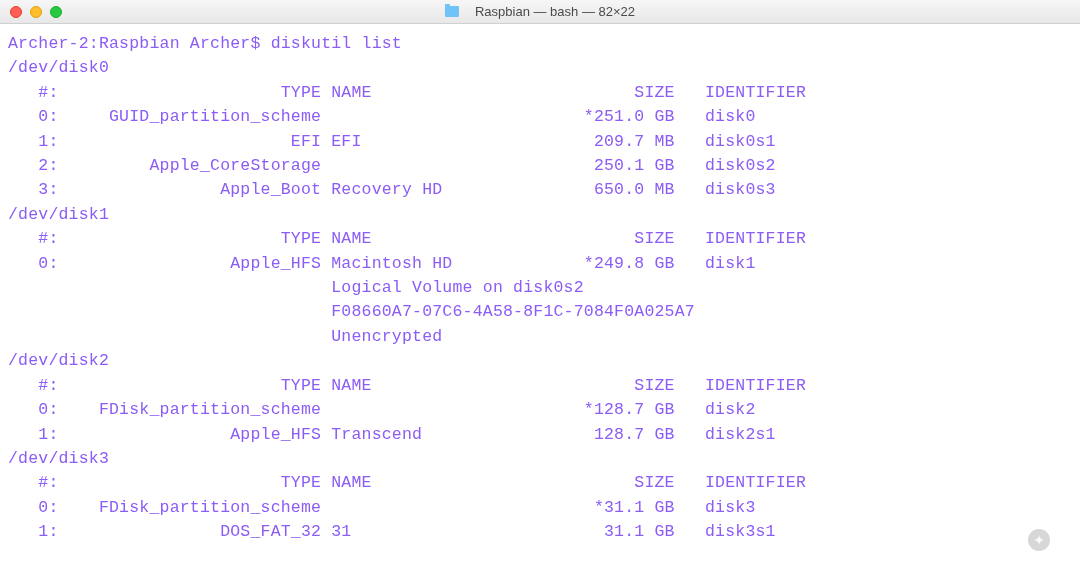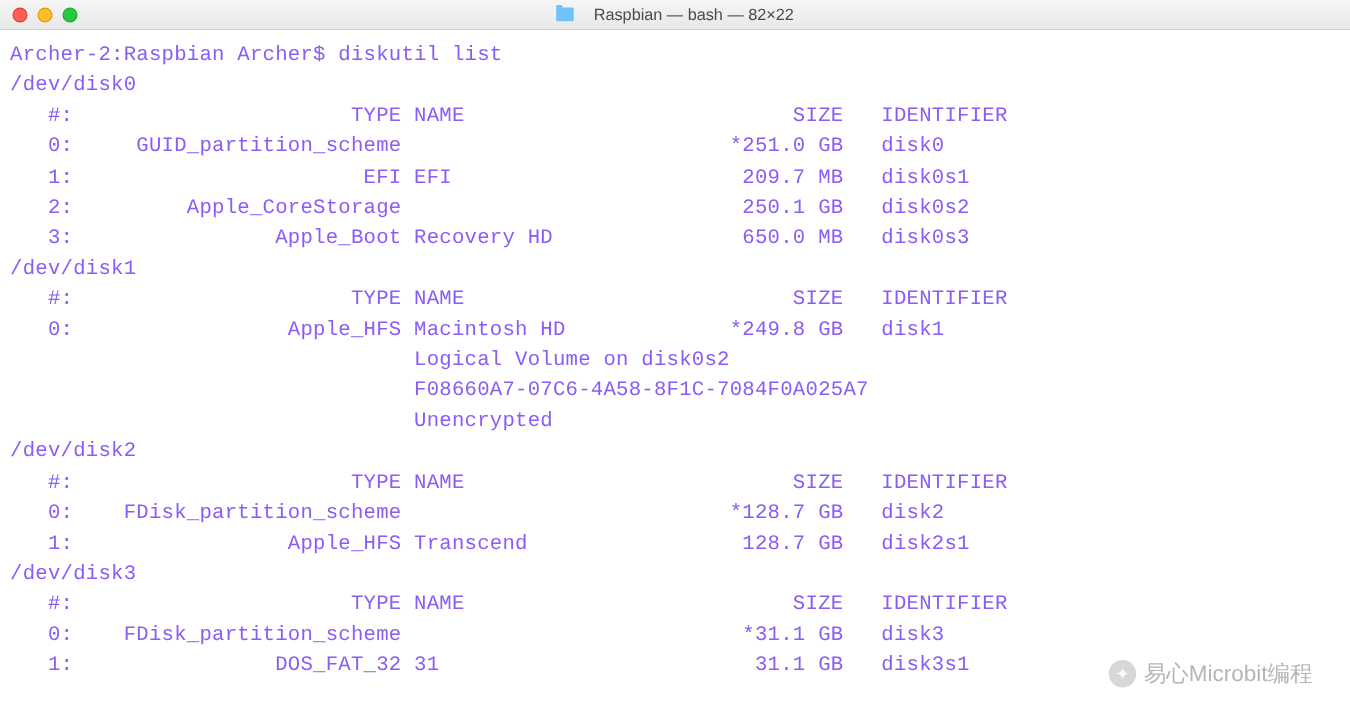--- a/index.html
+++ b/index.html
@@ -127,14 +127,13 @@
    0:    FDisk_partition_scheme                          *128.7 GB   disk2
    1:                 Apple_HFS Transcend                 128.7 GB   disk2s1
 /dev/disk3
    #:                      TYPE NAME                          SIZE   IDENTIFIER
    0:    FDisk_partition_scheme                           *31.1 GB   disk3
    1:                DOS_FAT_32 31                         31.1 GB   disk3s1
 </div>
 
 <div class="watermark">
   <span class="wm-icon">✦</span>
-  <span>易心Microbit编程</span>
 </div>
 
 </body></html>

